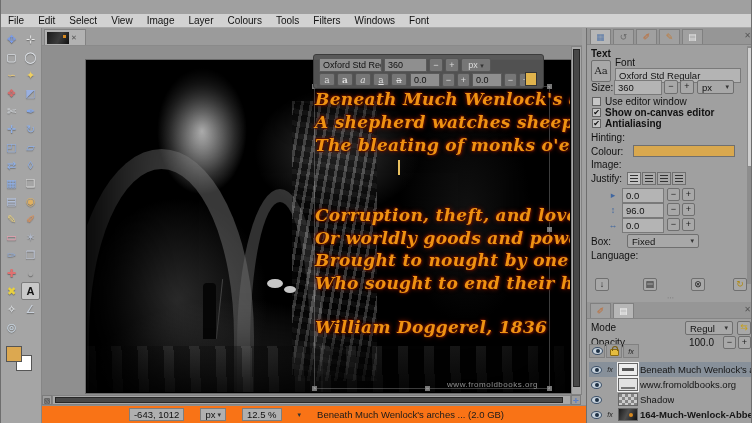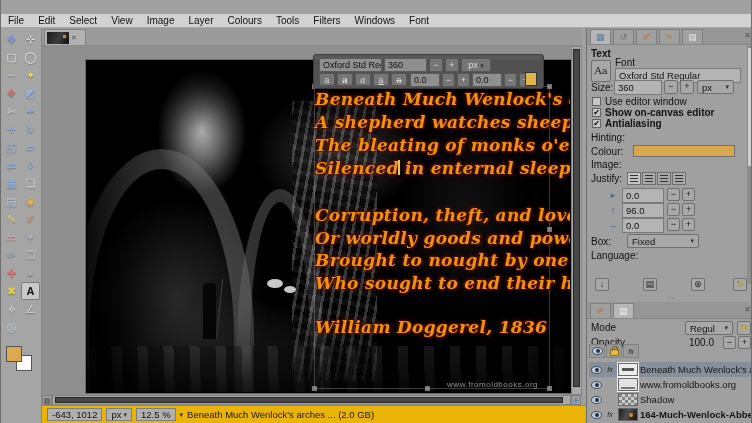--- a/index.html
+++ b/index.html
@@ -88,22 +88,22 @@
   #fe-swatch { position:absolute; left:523px; top:17px; width:12px; height:14px; background:#e0b34c; border:1px solid #333; }
   #float-editor .rel { position:absolute; inset:0; }
   
   #vscroll { position:absolute; left:570px; top:46px; width:11px; height:349px; background:#a8a8a8; border:1px solid #828282; }
   #vthumb { position:absolute; left:1px; top:2px; width:7px; height:338px; background:#474747; border:1px solid #262626; }
   #hscroll { position:absolute; left:51px; top:395px; width:519px; height:10px; background:#a8a8a8; border:1px solid #828282; }
   #hthumb { position:absolute; left:2px; top:1px; width:508px; height:6px; background:#474747; border:1px solid #262626; }
   .corner-btn { position:absolute; width:10px; height:10px; background:#9e9e9e; border:1px solid #7c7c7c;
     font-size:7px; line-height:9px; text-align:center; color:#333; }
   
-  #statusbar { position:absolute; left:41px; top:405px; width:544px; height:18px; background:#eab308;
-    border-top:1px solid #8d8d8d; display:flex; align-items:center; font-size:9.5px; gap:4px; padding-left:5px; }
+  #statusbar { position:absolute; left:41px; top:405px; width:544px; height:18px; background:#f97316;
+    border-top:1px solid #8d8d8d; display:flex; align-items:center; font-size:9.5px; gap:16px; padding-left:5px;justify-content:center; }
   .sb-field { background:#b0b0b0; border:1px solid #7e7e7e; height:13px; line-height:11px; padding:0 4px; color:#111; }
   .sb-dd { display:flex; align-items:center; gap:2px; }
   .dd-arrow { font-size:7px; color:#333; }
   
   #dock { position:absolute; left:585px; top:28px; width:167px; height:395px; background:#a0a0a0; border-left:1px solid #6f6f6f; }
   .dock-tabbar { position:absolute; left:0; width:167px; height:17px; background:#969696; border-bottom:1px solid #858585; }
   .dtab { position:absolute; top:1px; width:21px; height:15px; border:1px solid #808080; border-bottom:none;
     background:#a0a0a0; font-size:9px; text-align:center; line-height:14px; }
   .dtab.sel { background:#b6b6b6; }
   .dock-close { position:absolute; right:3px; top:3px; font-size:8px; color:#555; }
@@ -237,21 +237,20 @@
         <span class="handle" style="left:-3px;bottom:-3px"></span>
         <span class="handle" style="right:-3px;bottom:-3px"></span>
         <span class="handle" style="right:-3px;top:140px"></span>
         <span class="handle" style="left:110px;bottom:-3px"></span>
       </div>
 
       <div class="poem" id="stanza1">
         <div>Beneath Much Wenlock's arches old</div>
         <div>A shepherd watches sheep,</div>
         <div>The bleating of monks o'erbold</div>
-        <div>Silenced in  enternal sleep</div>
       </div>
       <div class="poem" id="stanza2">
         <div>Corruption, theft, and love</div>
         <div>Or worldly goods and power</div>
         <div>Brought to nought by one</div>
         <div>Who sought to end their hour</div>
       </div>
       <div class="poem" id="signature">William Doggerel, 1836</div>
       <div id="text-cursor"></div>
 

